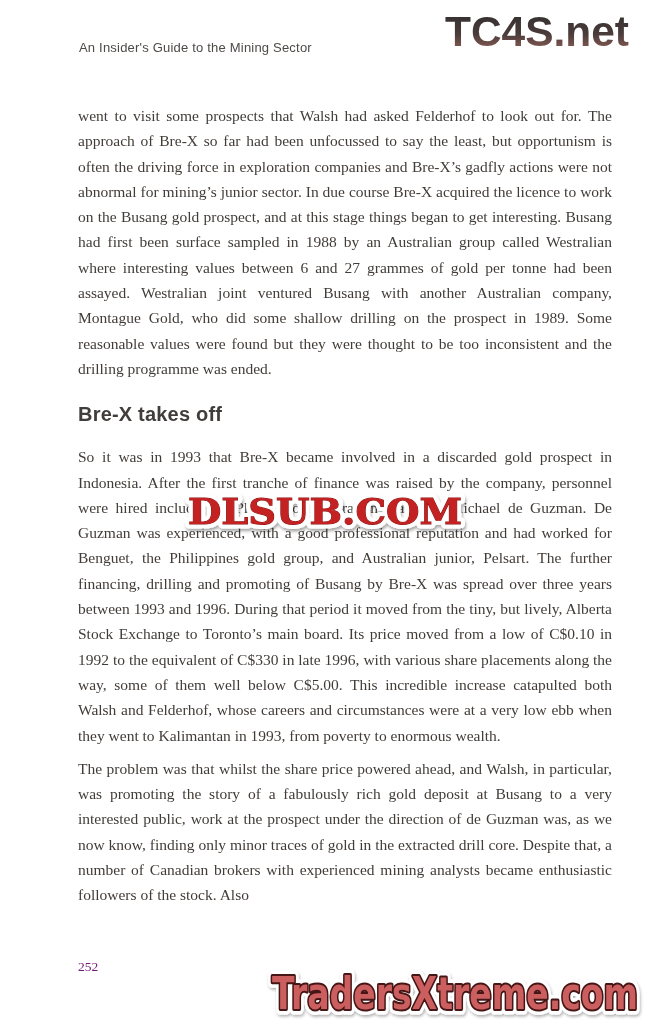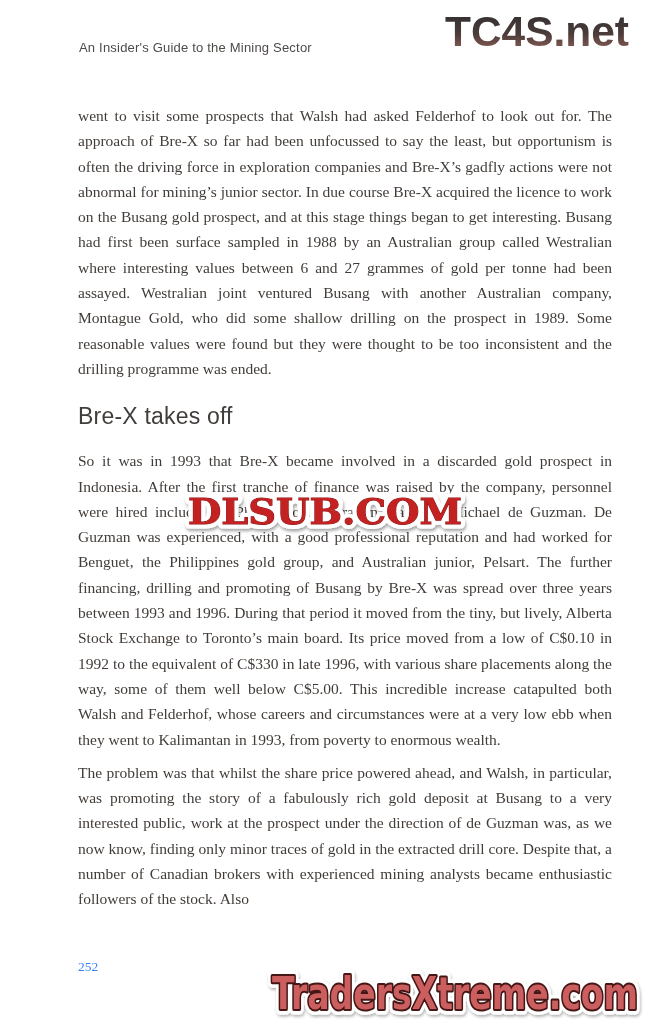--- a/index.html
+++ b/index.html
@@ -30,35 +30,35 @@
     margin-top: 8px;
   }
   .body-par {
     font-size: 15.5px;
     line-height: 25.3px;
     text-align: justify;
     margin: 0 0 8px 0;
   }
   .section-heading {
     font-family: "Liberation Sans", sans-serif;
-    font-size: 23px;
-    font-weight: 400;
+    font-size: 20px;
+    font-weight: 700;
     color: #413d3a;
     margin: 22px 0 18px 0;
     letter-spacing: 0.2px;
   }
   .dlsub-watermark {
     position: absolute;
     left: 180px; top: 486px;
   }
   .page-number {
     position: absolute;
     left: 78px; top: 959px;
     font-size: 13.5px;
-    color: #3b82f6;
+    color: #701a75;
   }
   .traders-logo {
     position: absolute;
     right: 0px; top: 966px;
   }
   svg text { user-select: none; }
 </style>
 </head>
 <body>
 

